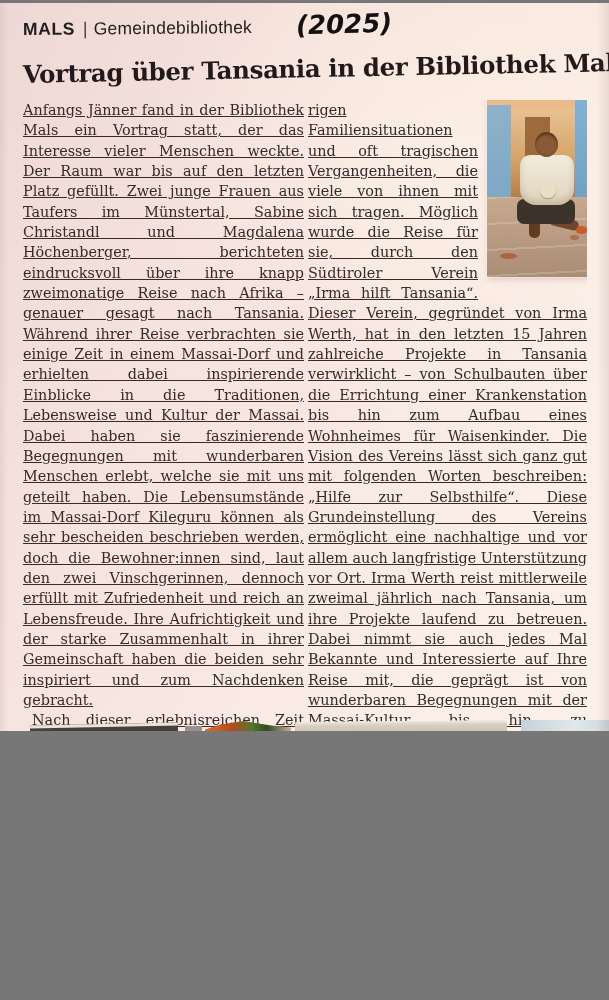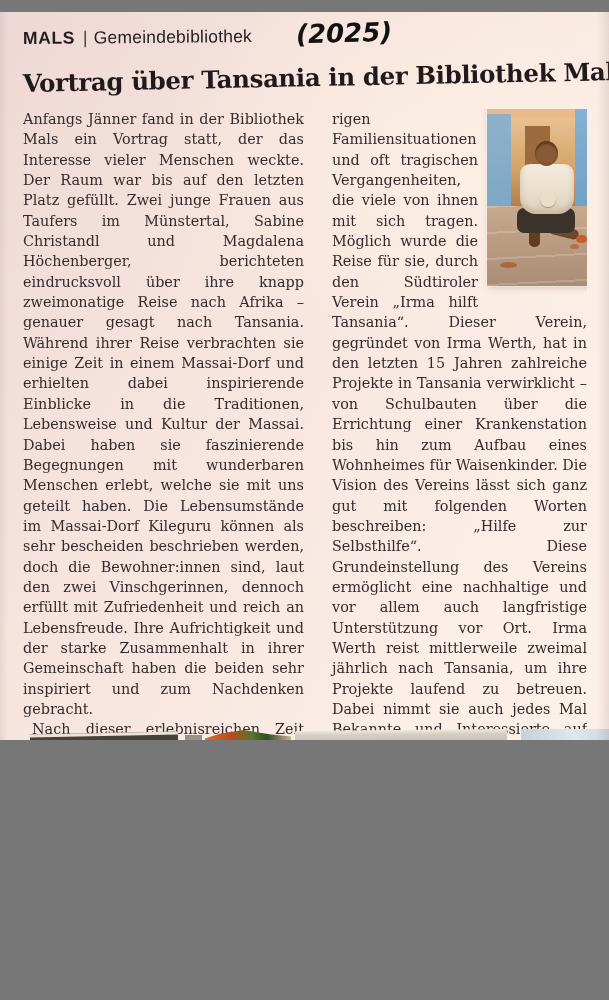--- a/index.html
+++ b/index.html
@@ -1,20 +1,20 @@
 <!DOCTYPE html>
 <html lang="de"><head>
 <meta charset="utf-8">
 <style>
   * { margin: 0; padding: 0; box-sizing: border-box; }
   html, body { background: #777; }
   .page {
     position: relative;
     width: 609px; height: 728px;
-    margin: 12px auto;
+    margin: 3px auto;
     overflow: hidden;
     background:
       radial-gradient(ellipse 420px 300px at 75% 20%, rgba(255,244,232,.55), rgba(255,244,232,0) 70%),
       linear-gradient(118deg, #eed8d5 0%, #f5e2dc 30%, #f8e8e1 55%, #fbefe7 80%, #fcf1e9 100%);
     font-family: "DejaVu Serif", serif;
     color: #352b2c;
   }
   .page::after {
     content: ""; position: absolute; right: 0; top: 0; bottom: 0; width: 12px;
     background: linear-gradient(90deg, rgba(120,85,85,0) 0%, rgba(120,85,85,.14) 100%);
@@ -48,21 +48,21 @@
     font-family: "DejaVu Serif", serif;
     font-weight: 700; font-size: 24.5px; letter-spacing: -0.4px;
     color: #221a1a;
     transform: rotate(-1.15deg); transform-origin: left bottom;
     white-space: nowrap;
   }
 
   
   .columns {
     position: absolute; left: 23px; right: 22px; top: 97px; height: 896px;
-    display: flex; gap: 28px; overflow: hidden;
+    display: flex; gap: 4px; overflow: hidden; text-decoration: underline;
   }
   .col { font-size: 14.4px; line-height: 20.35px; text-align: justify; }
   .col-left  { width: 281px; flex: none; }
   .col-right { flex: 1; min-width: 0; }
   .col p + p { text-indent: 9px; }
 
   
   .photo {
     float: right; position: relative;
     width: 118px; height: 192px;

